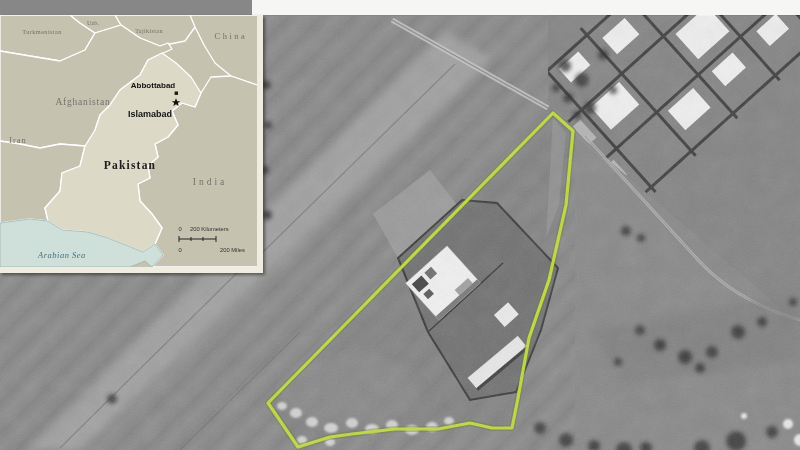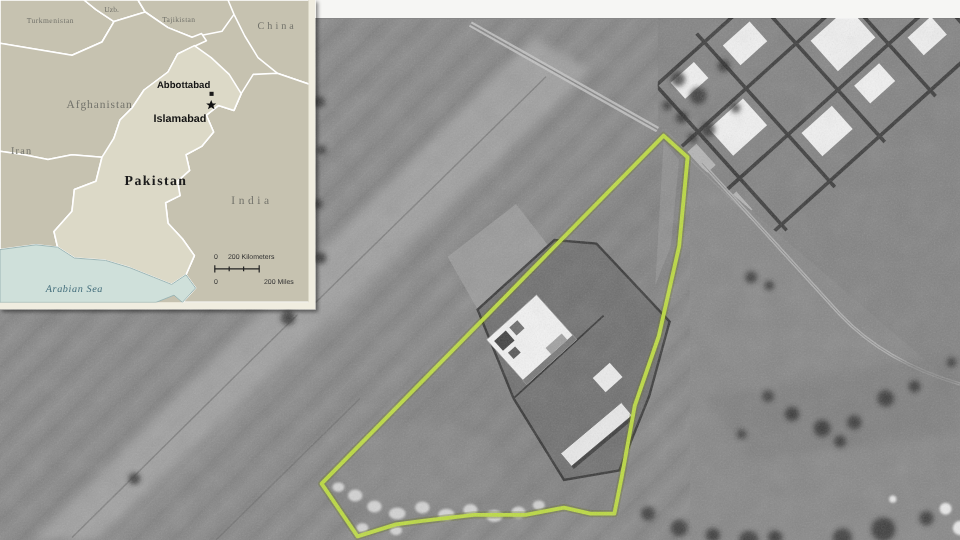--- a/index.html
+++ b/index.html
@@ -1,19 +1,19 @@
 <!DOCTYPE html>
 <html><head>
 <meta charset="utf-8">
 <style>
   html,body{margin:0;padding:0;background:#222;}
   .screen{position:relative;width:800px;height:450px;overflow:hidden;background:#878787;
           font-family:"Liberation Sans",sans-serif;}
   .sat{position:absolute;left:0;top:0;}
-  .inset{position:absolute;left:0;top:0;width:263px;height:258px;
+  .inset{position:absolute;left:0;top:15px;width:263px;height:258px;
          box-shadow:2px 2px 3px rgba(0,0,0,.45);}
   .inset svg{display:block;}
   text{user-select:none;}
 </style>
 </head>
 <body>
 
 <div class="screen">
 
   <svg class="sat" width="800" height="450" viewBox="0 0 800 450">

